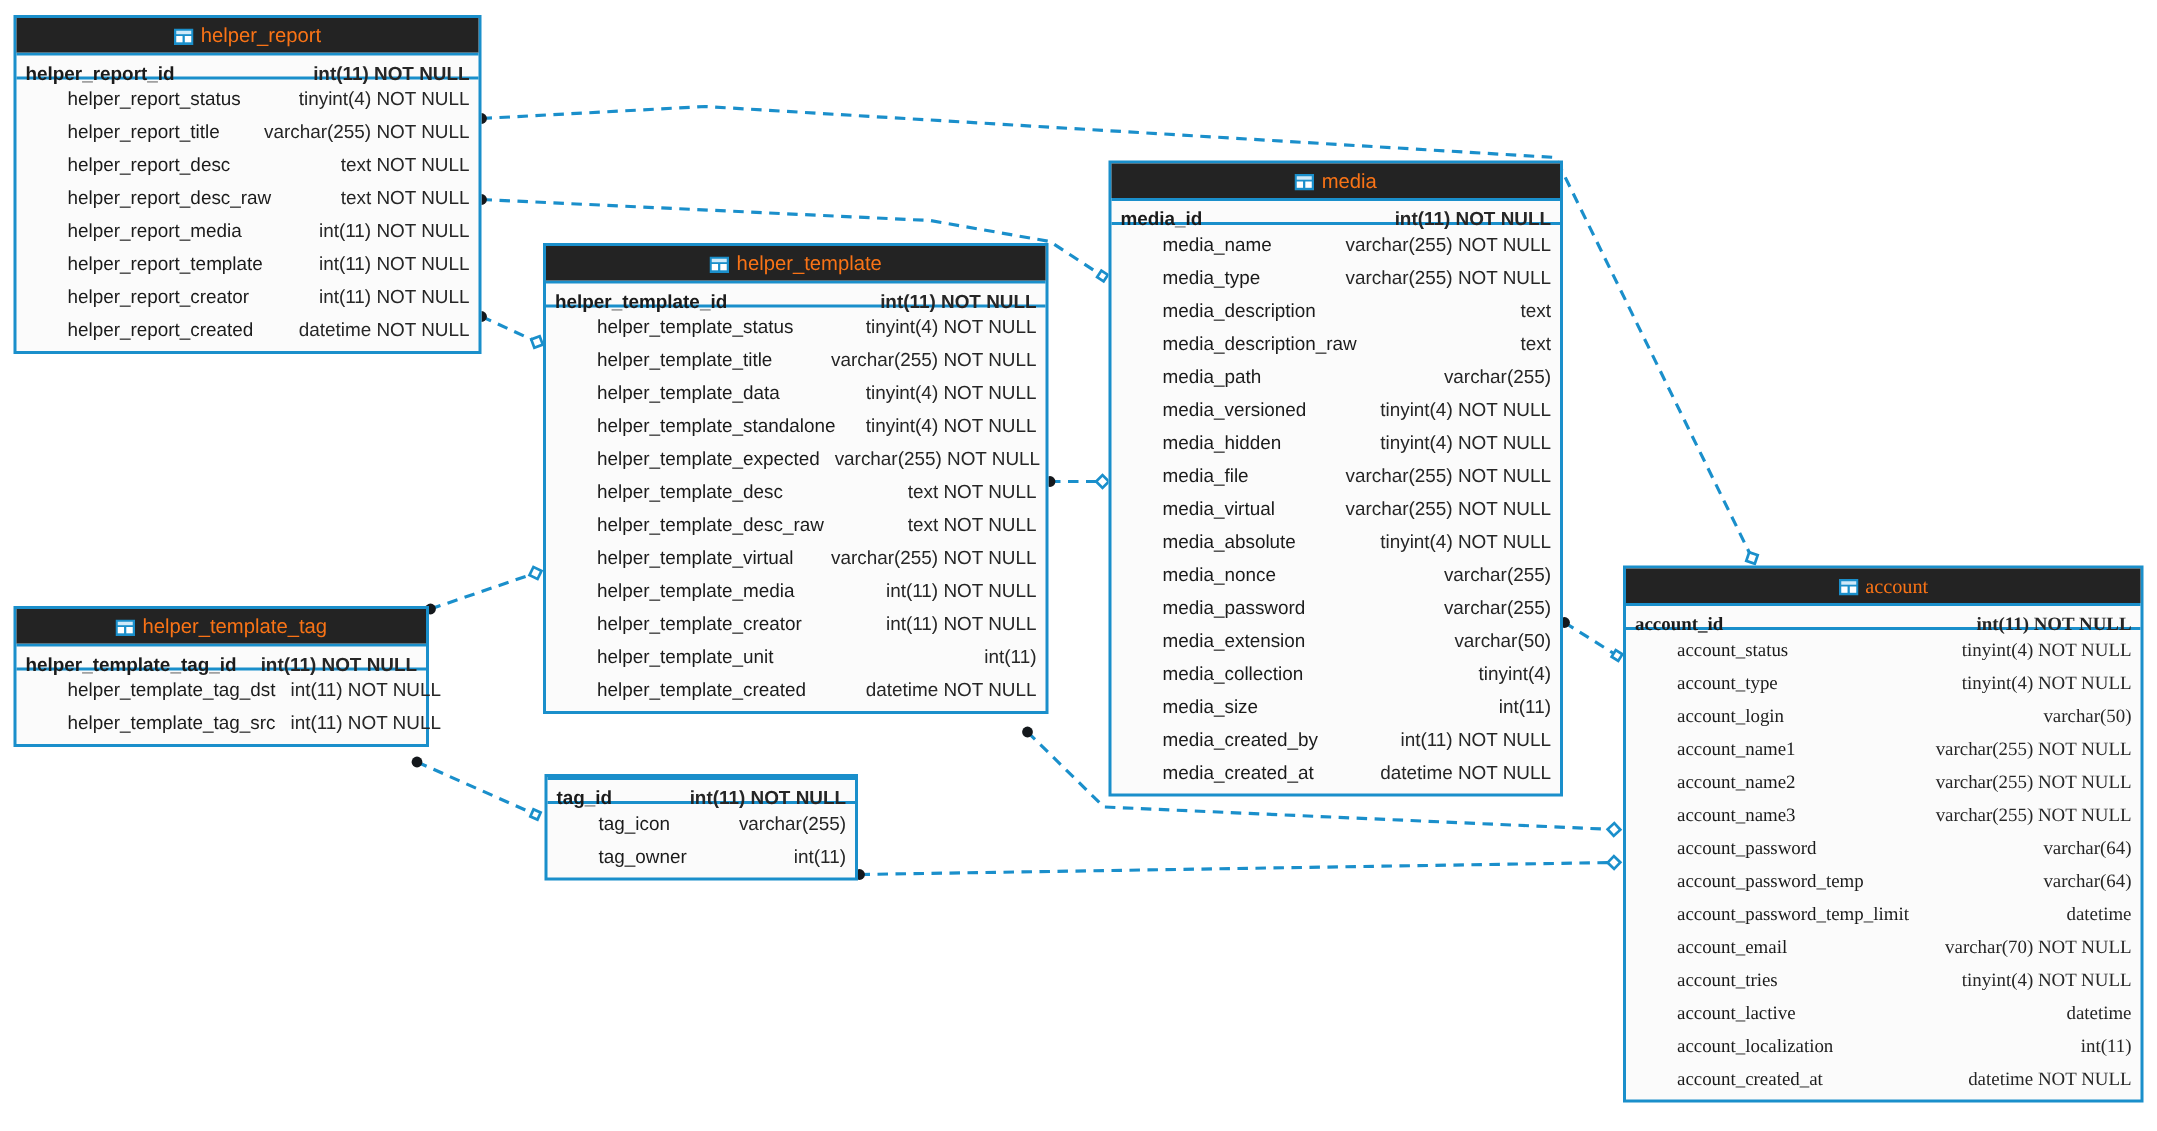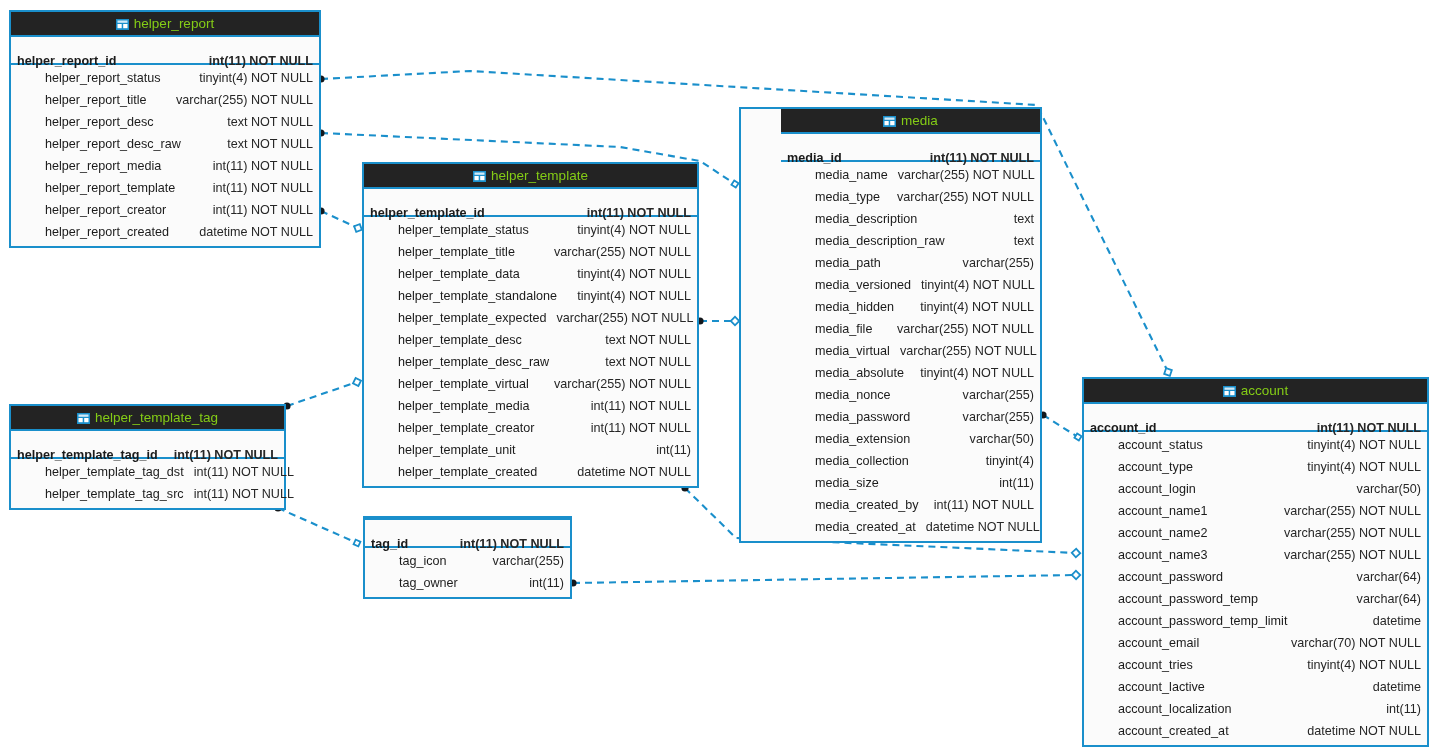--- a/index.html
+++ b/index.html
@@ -29,21 +29,21 @@
   }
   .entity {
     position: absolute;
     border: 2px solid #1a8fcb;
     background: #fbfbfb;
     box-sizing: border-box;
     z-index: 10;
   }
   .entity-header {
     background: #232323;
-    color: #84cc16;
+    color: #f97316;
     font-size: 13.5px;
     height: 23px;
     line-height: 23px;
     text-align: center;
     white-space: nowrap;
     position: relative;
   }
   .entity-header .tbl-icon {
     display: inline-block;
     vertical-align: -2px;
@@ -67,21 +67,20 @@
     font-size: 12.6px;
     line-height: 22px;
     height: 22px;
     padding: 0 6px;
     color: #1b1b1b;
     white-space: nowrap;
   }
   .pk-row .row {
     line-height: 24px;
     height: 14px;
-    margin-top: 12px;
   }
   .row .col-name {
     text-align: left;
     padding-right: 10px;
   }
   .row .col-type {
     text-align: right;
     color: #262626;
   }
 </style>
@@ -277,21 +276,21 @@
         <div class="row">
           <span class="col-name">helper_template_unit</span>
           <span class="col-type">int(11)</span>
         </div>
         <div class="row">
           <span class="col-name">helper_template_created</span>
           <span class="col-type">datetime NOT NULL</span>
         </div>
       </div>
     </div>
-    <div class="entity" style="left: 739px; top: 107px; width: 303px; padding-left: 40px;">
+    <div class="entity" style="left: 739px; top: 107px; width: 303px;">
       <div class="entity-header"><svg class="tbl-icon" viewBox="0 0 13 11" xmlns="http://www.w3.org/2000/svg">
           <rect x="0.5" y="0.5" width="12" height="10" fill="#1a8fcb" stroke="#1a8fcb"></rect>
           <rect x="1.5" y="1.5" width="10" height="2.3" fill="#cfe9f8"></rect>
           <rect x="1.5" y="5.0" width="4.2" height="4.2" fill="#ffffff"></rect>
           <rect x="7.2" y="5.0" width="4.3" height="4.2" fill="#ffffff"></rect>
         </svg><span>media</span></div>
       <div class="pk-row">
         <div class="row">
           <span class="col-name">media_id</span>
           <span class="col-type">int(11) NOT NULL</span>
@@ -361,21 +360,21 @@
         <div class="row">
           <span class="col-name">media_created_by</span>
           <span class="col-type">int(11) NOT NULL</span>
         </div>
         <div class="row">
           <span class="col-name">media_created_at</span>
           <span class="col-type">datetime NOT NULL</span>
         </div>
       </div>
     </div>
-    <div class="entity" style="left: 1082px; top: 377px; width: 347px;">
+    <div class="entity" style="left: 1082px; top: 377px; width: 347px; font-family: Liberation Serif, serif;">
       <div class="entity-header"><svg class="tbl-icon" viewBox="0 0 13 11" xmlns="http://www.w3.org/2000/svg">
           <rect x="0.5" y="0.5" width="12" height="10" fill="#1a8fcb" stroke="#1a8fcb"></rect>
           <rect x="1.5" y="1.5" width="10" height="2.3" fill="#cfe9f8"></rect>
           <rect x="1.5" y="5.0" width="4.2" height="4.2" fill="#ffffff"></rect>
           <rect x="7.2" y="5.0" width="4.3" height="4.2" fill="#ffffff"></rect>
         </svg><span>account</span></div>
       <div class="pk-row">
         <div class="row">
           <span class="col-name">account_id</span>
           <span class="col-type">int(11) NOT NULL</span>

